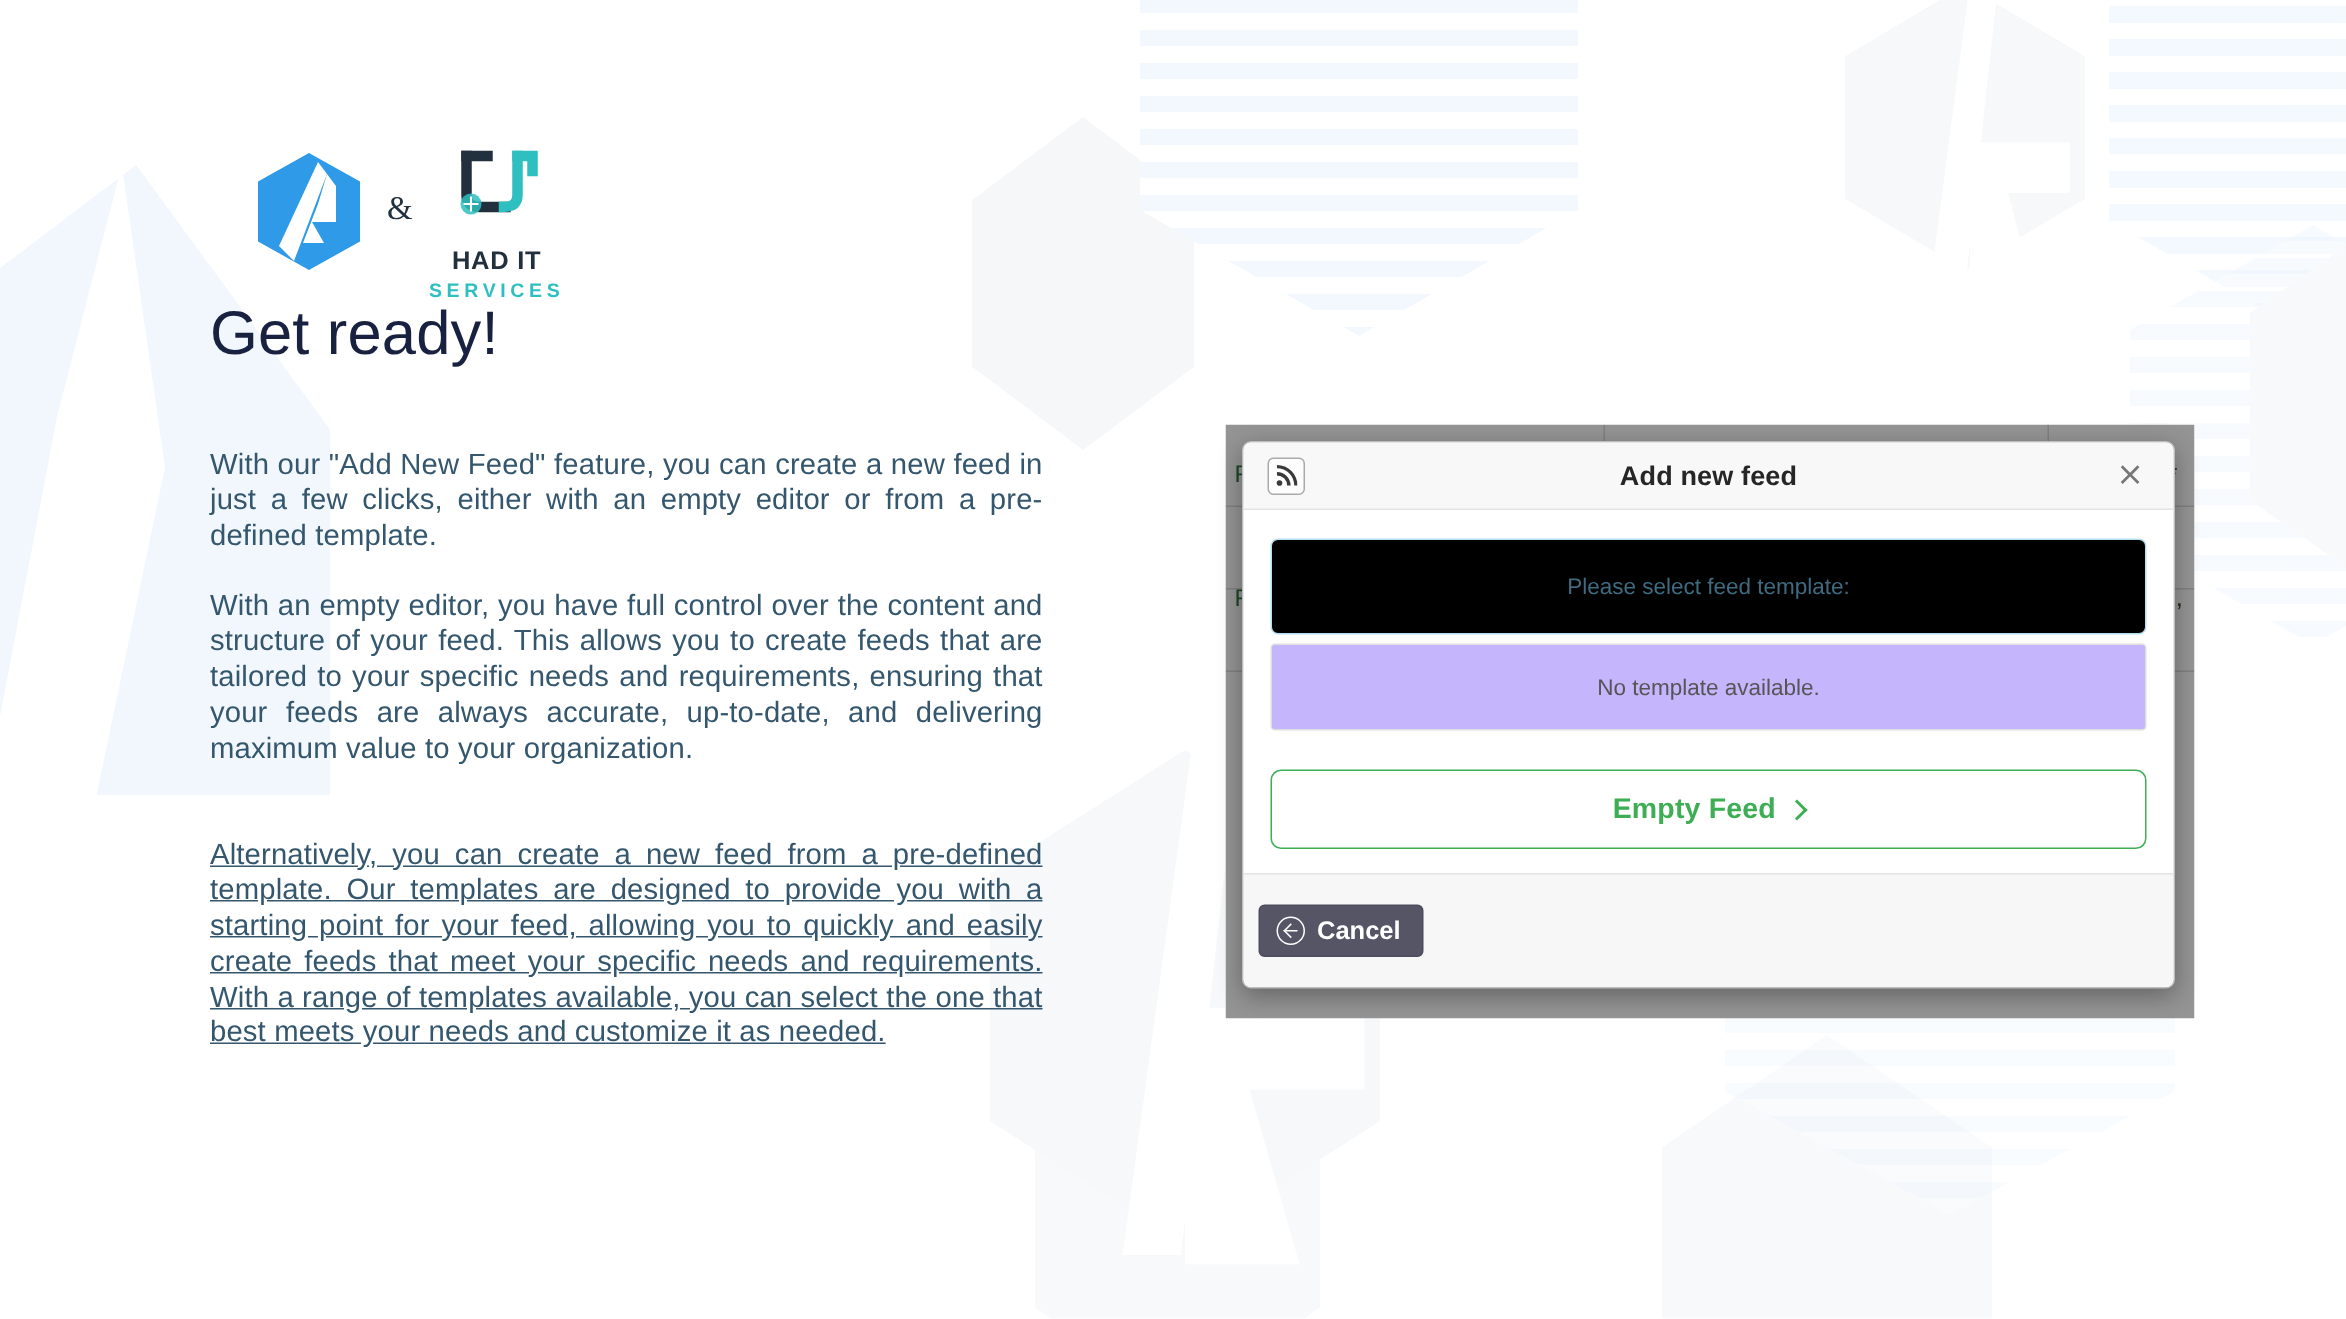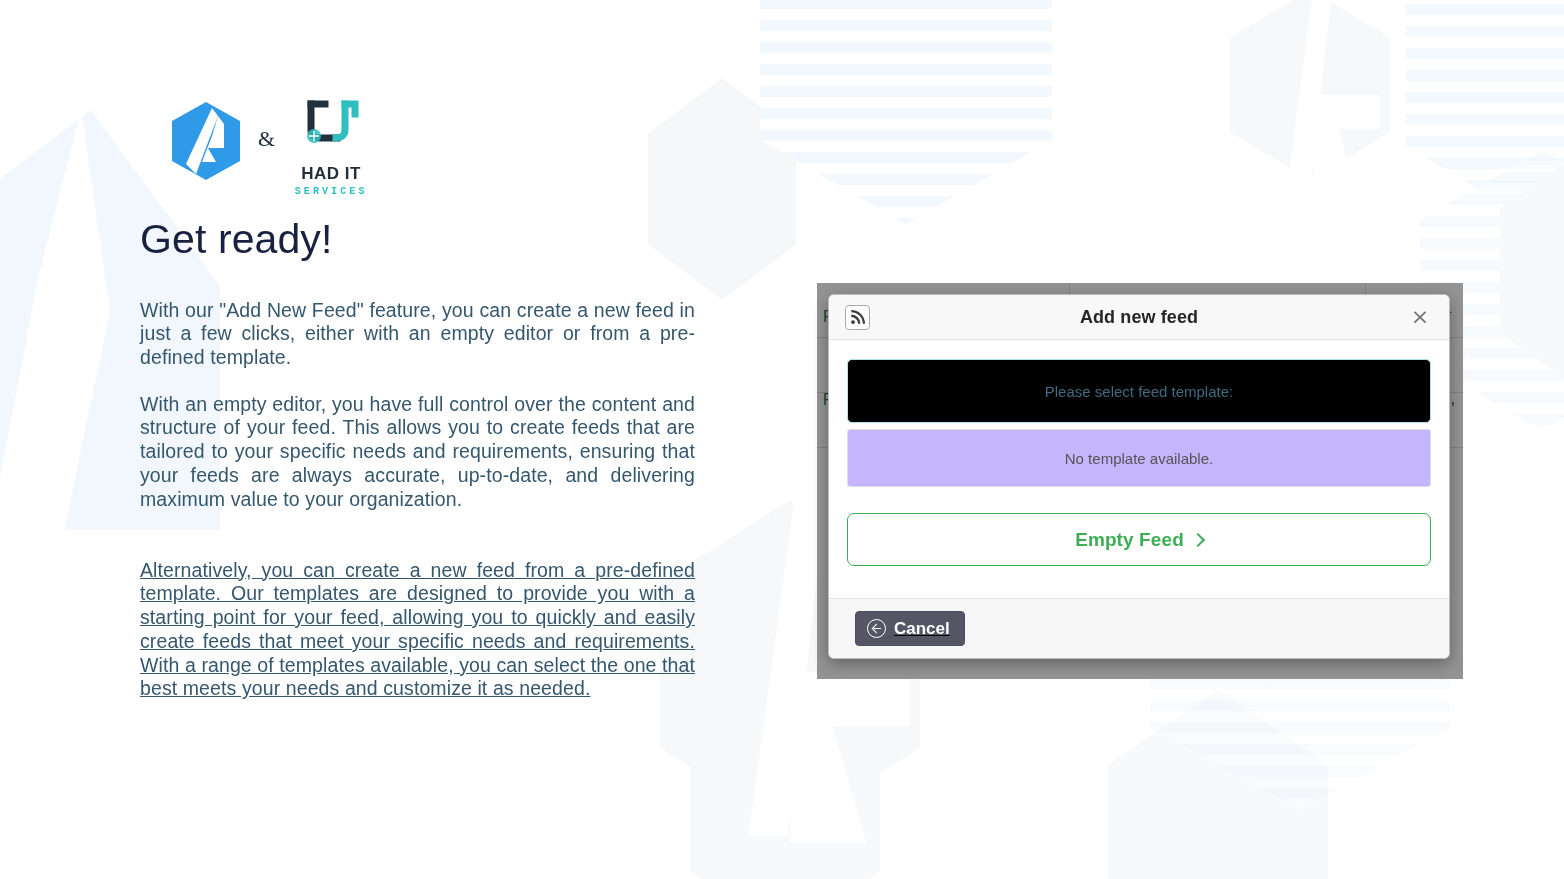--- a/index.html
+++ b/index.html
@@ -84,32 +84,31 @@
   .logo-had { width: 76px; height: 86px; display:flex; flex-direction:column; align-items:center; }
   .had-mark { width: 56px; height: 50px; }
   .had-word {
     font-size: 17px;
     font-weight: bold;
     letter-spacing: 0.5px;
     color: #22303d;
     margin-top: 16px;
   }
   .had-sub {
-    font-size: 10px;
+    font-size: 13px;
     font-weight: bold;
     letter-spacing: 3.1px;
     color: #2fbfc0;
     margin-top: 2px;
-    font-family: Liberation Mono, monospace;
   }
 
   h1.title {
     position: absolute;
     left: 140px;
-    top: 217px;
+    top: 200px;
     margin: 0;
     font-size: 41px;
     font-weight: 400;
     color: #18213f;
     letter-spacing: 0.1px;
     line-height: 1.1;
   }
 
   .para {
     position: absolute;
@@ -278,27 +277,26 @@
   }
   .chev {
     display: block;
     width: 10px; height: 10px;
     border-top: 2px solid #3eae54;
     border-right: 2px solid #3eae54;
     transform: rotate(45deg);
   }
   .modal-footer {
     flex: 0 0 auto;
-    height: 60px;
+    height: 76px;
     background: #f7f7f7;
     border-top: 1px solid #e4e4e4;
     display: flex;
     align-items: center;
-    padding-left: 26px;
-    text-decoration: underline;
+    padding-left: 10px;
   }
   .cancel-btn {
     height: 35px;
     padding: 0 14px 0 11px;
     background: #555566;
     border: 1px solid #4c4c5c;
     border-radius: 4px;
     display: flex;
     align-items: center;
     gap: 8px;

